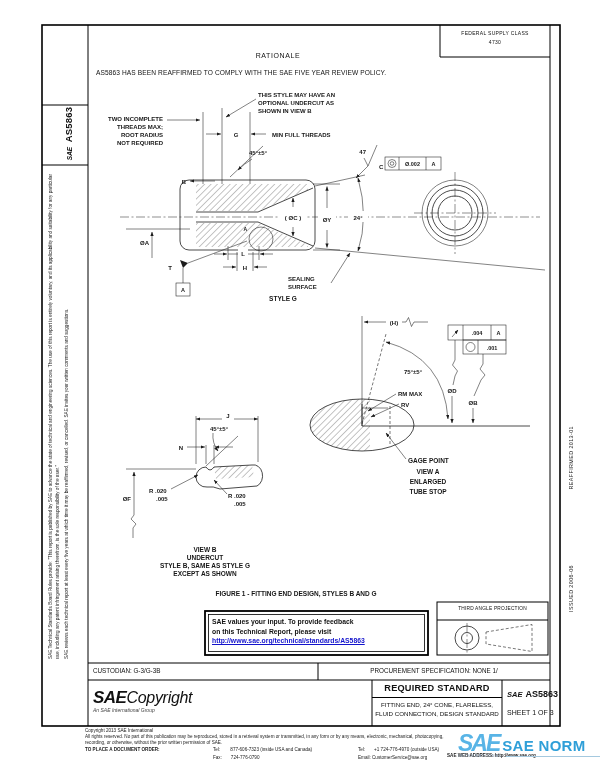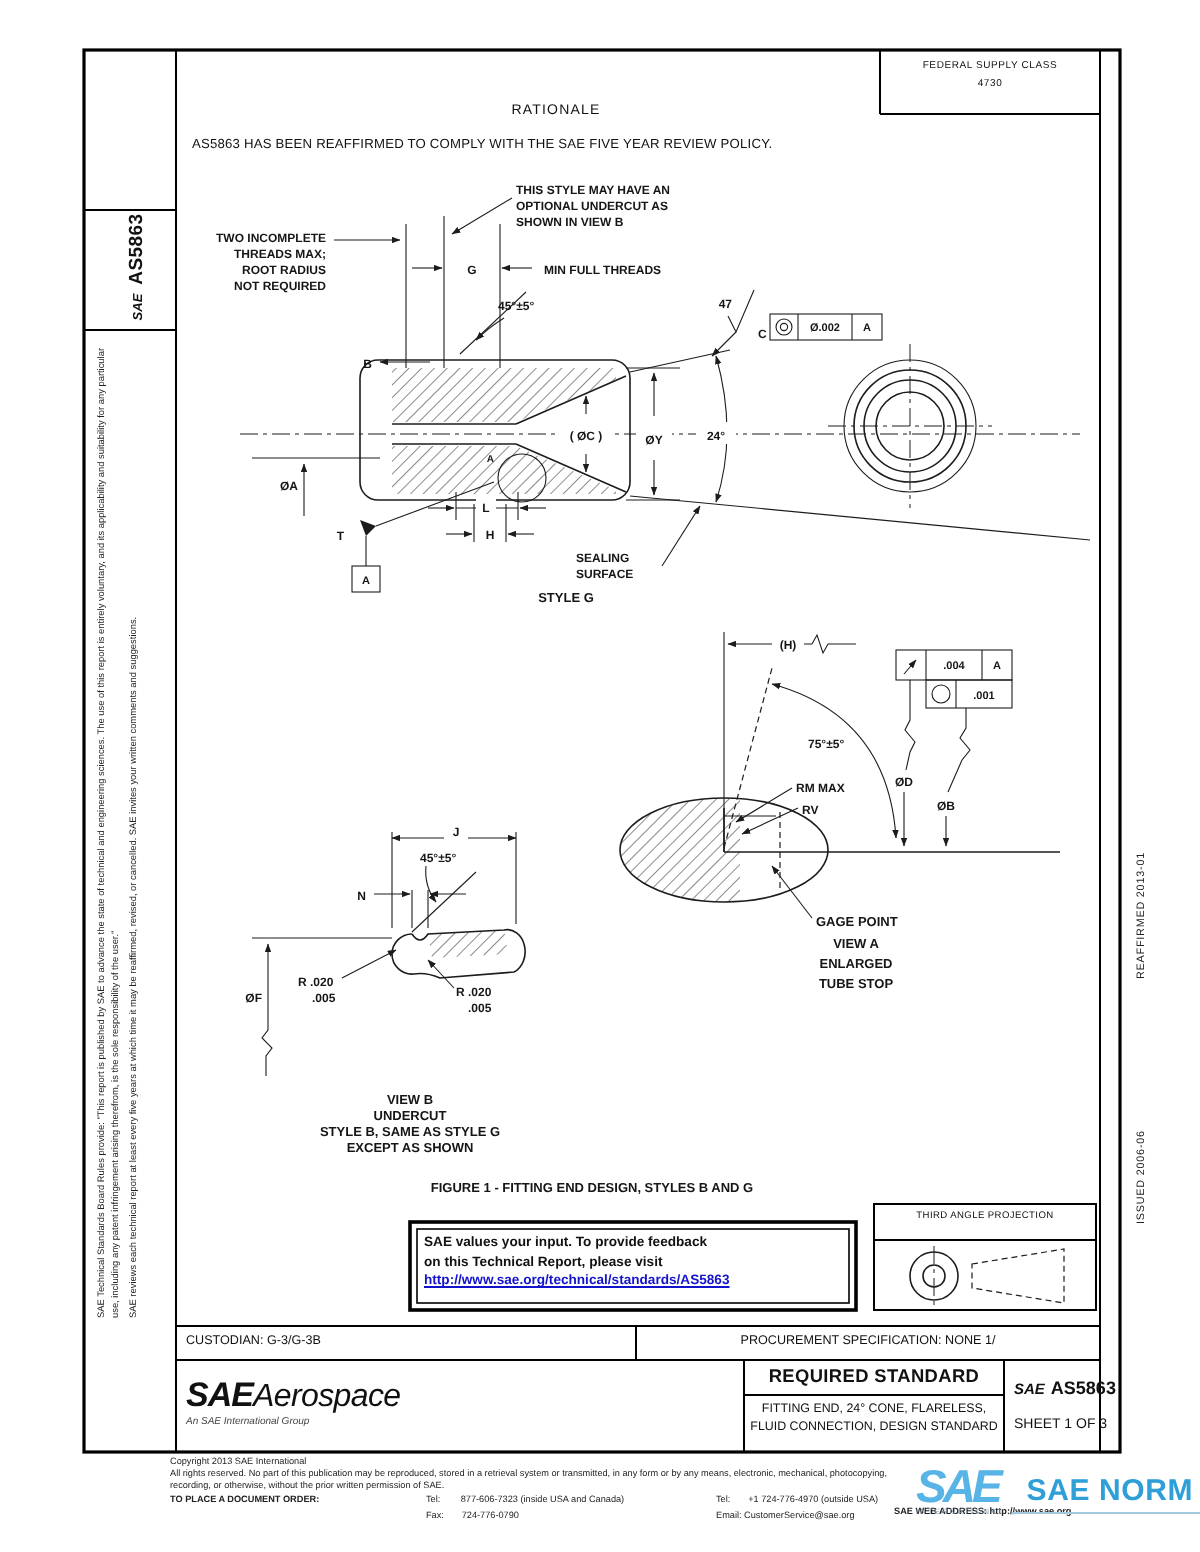--- a/index.html
+++ b/index.html
@@ -39,21 +39,21 @@
   .logo .aero{font-style:italic;font-weight:400;font-size:16px;letter-spacing:-.3px;}
   .logo .tag{font-style:italic;font-size:5px;color:#444;margin-top:2px;}
   .numcell{left:507px;top:689px;display:flex;align-items:baseline;gap:3px;}
   .numcell .p{font-style:italic;font-weight:900;font-size:7.5px;}
   .numcell .n{font-weight:800;font-size:9px;}
   .sheet{left:507px;top:709px;font-size:7px;}
   .ftr{font-size:4.6px;color:#222;white-space:pre;}
   .wm{left:458px;top:734px;width:142px;}
   .wm-row{display:flex;align-items:flex-end;}
   .wm-logo{font-style:italic;font-weight:900;font-size:23px;line-height:.8;color:#58b4e6;letter-spacing:-2px;}
-  .wm-text{font-weight:800;font-size:15px;color:#2f9fd8;letter-spacing:.3px;margin-left:14px;line-height:.9;}
+  .wm-text{font-weight:800;font-size:15px;color:#2f9fd8;letter-spacing:.3px;margin-left:3px;line-height:.9;}
   .wm-sub{display:flex;align-items:center;gap:4px;margin-top:2px;color:#8ba1b6;font-size:3.8px;letter-spacing:1.1px;}
   .wm-line{flex:1;border-top:1px solid #a5c9df;}
 </style>
 </head>
 <body>
 
 <div id="page">
 
 <svg width="600" height="776" viewBox="0 0 600 776">
   <defs>
@@ -313,21 +313,21 @@
     <a href="#">http://www.sae.org/technical/standards/AS5863</a>
   </div>
 
   <div class="abs projlab">THIRD ANGLE PROJECTION</div>
 
   <div class="abs cust">CUSTODIAN: G-3/G-3B</div>
   <div class="abs proc">PROCUREMENT SPECIFICATION: NONE 1/</div>
 
   <div class="abs logo">
     <div>
-      <span class="sae">SAE</span><span class="aero">Aerospace</span>
+      <span class="sae">SAE</span><span class="aero">Copyright</span>
     </div>
     <div class="tag">An SAE International Group</div>
   </div>
 
   <div class="abs doctype">REQUIRED STANDARD</div>
   <div class="abs dtl" style="top:701px">FITTING END, 24° CONE, FLARELESS,</div>
   <div class="abs dtl" style="top:710px">FLUID CONNECTION, DESIGN STANDARD</div>
 
   <div class="abs numcell">
     <span class="p">SAE</span>

